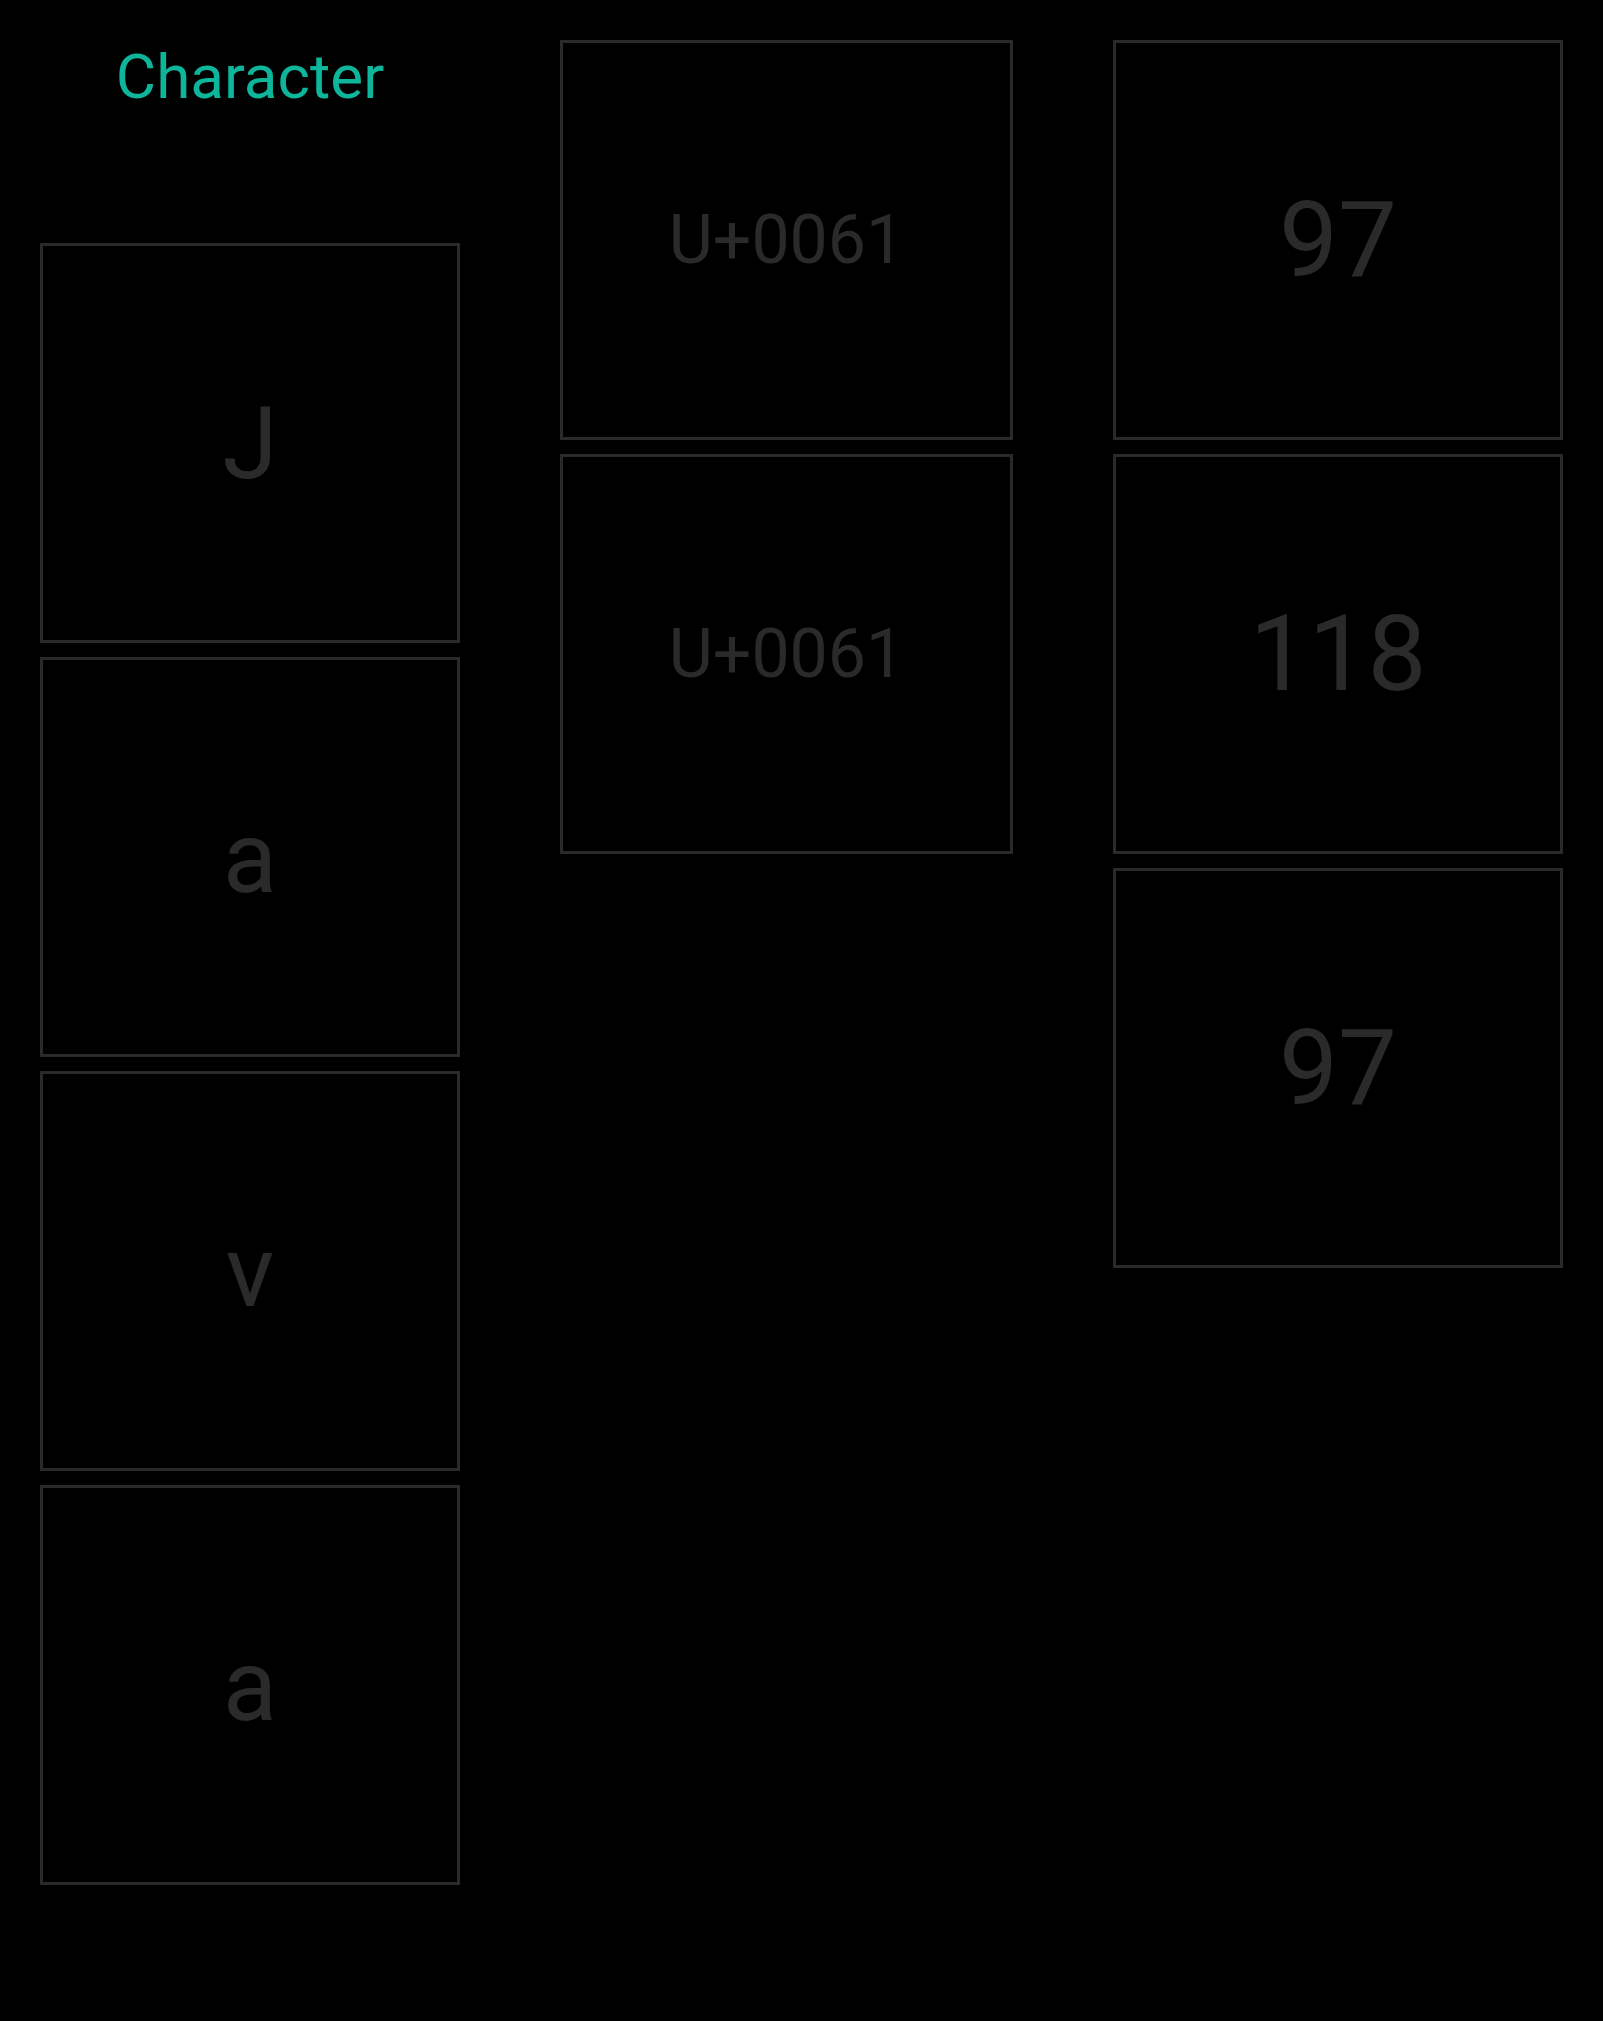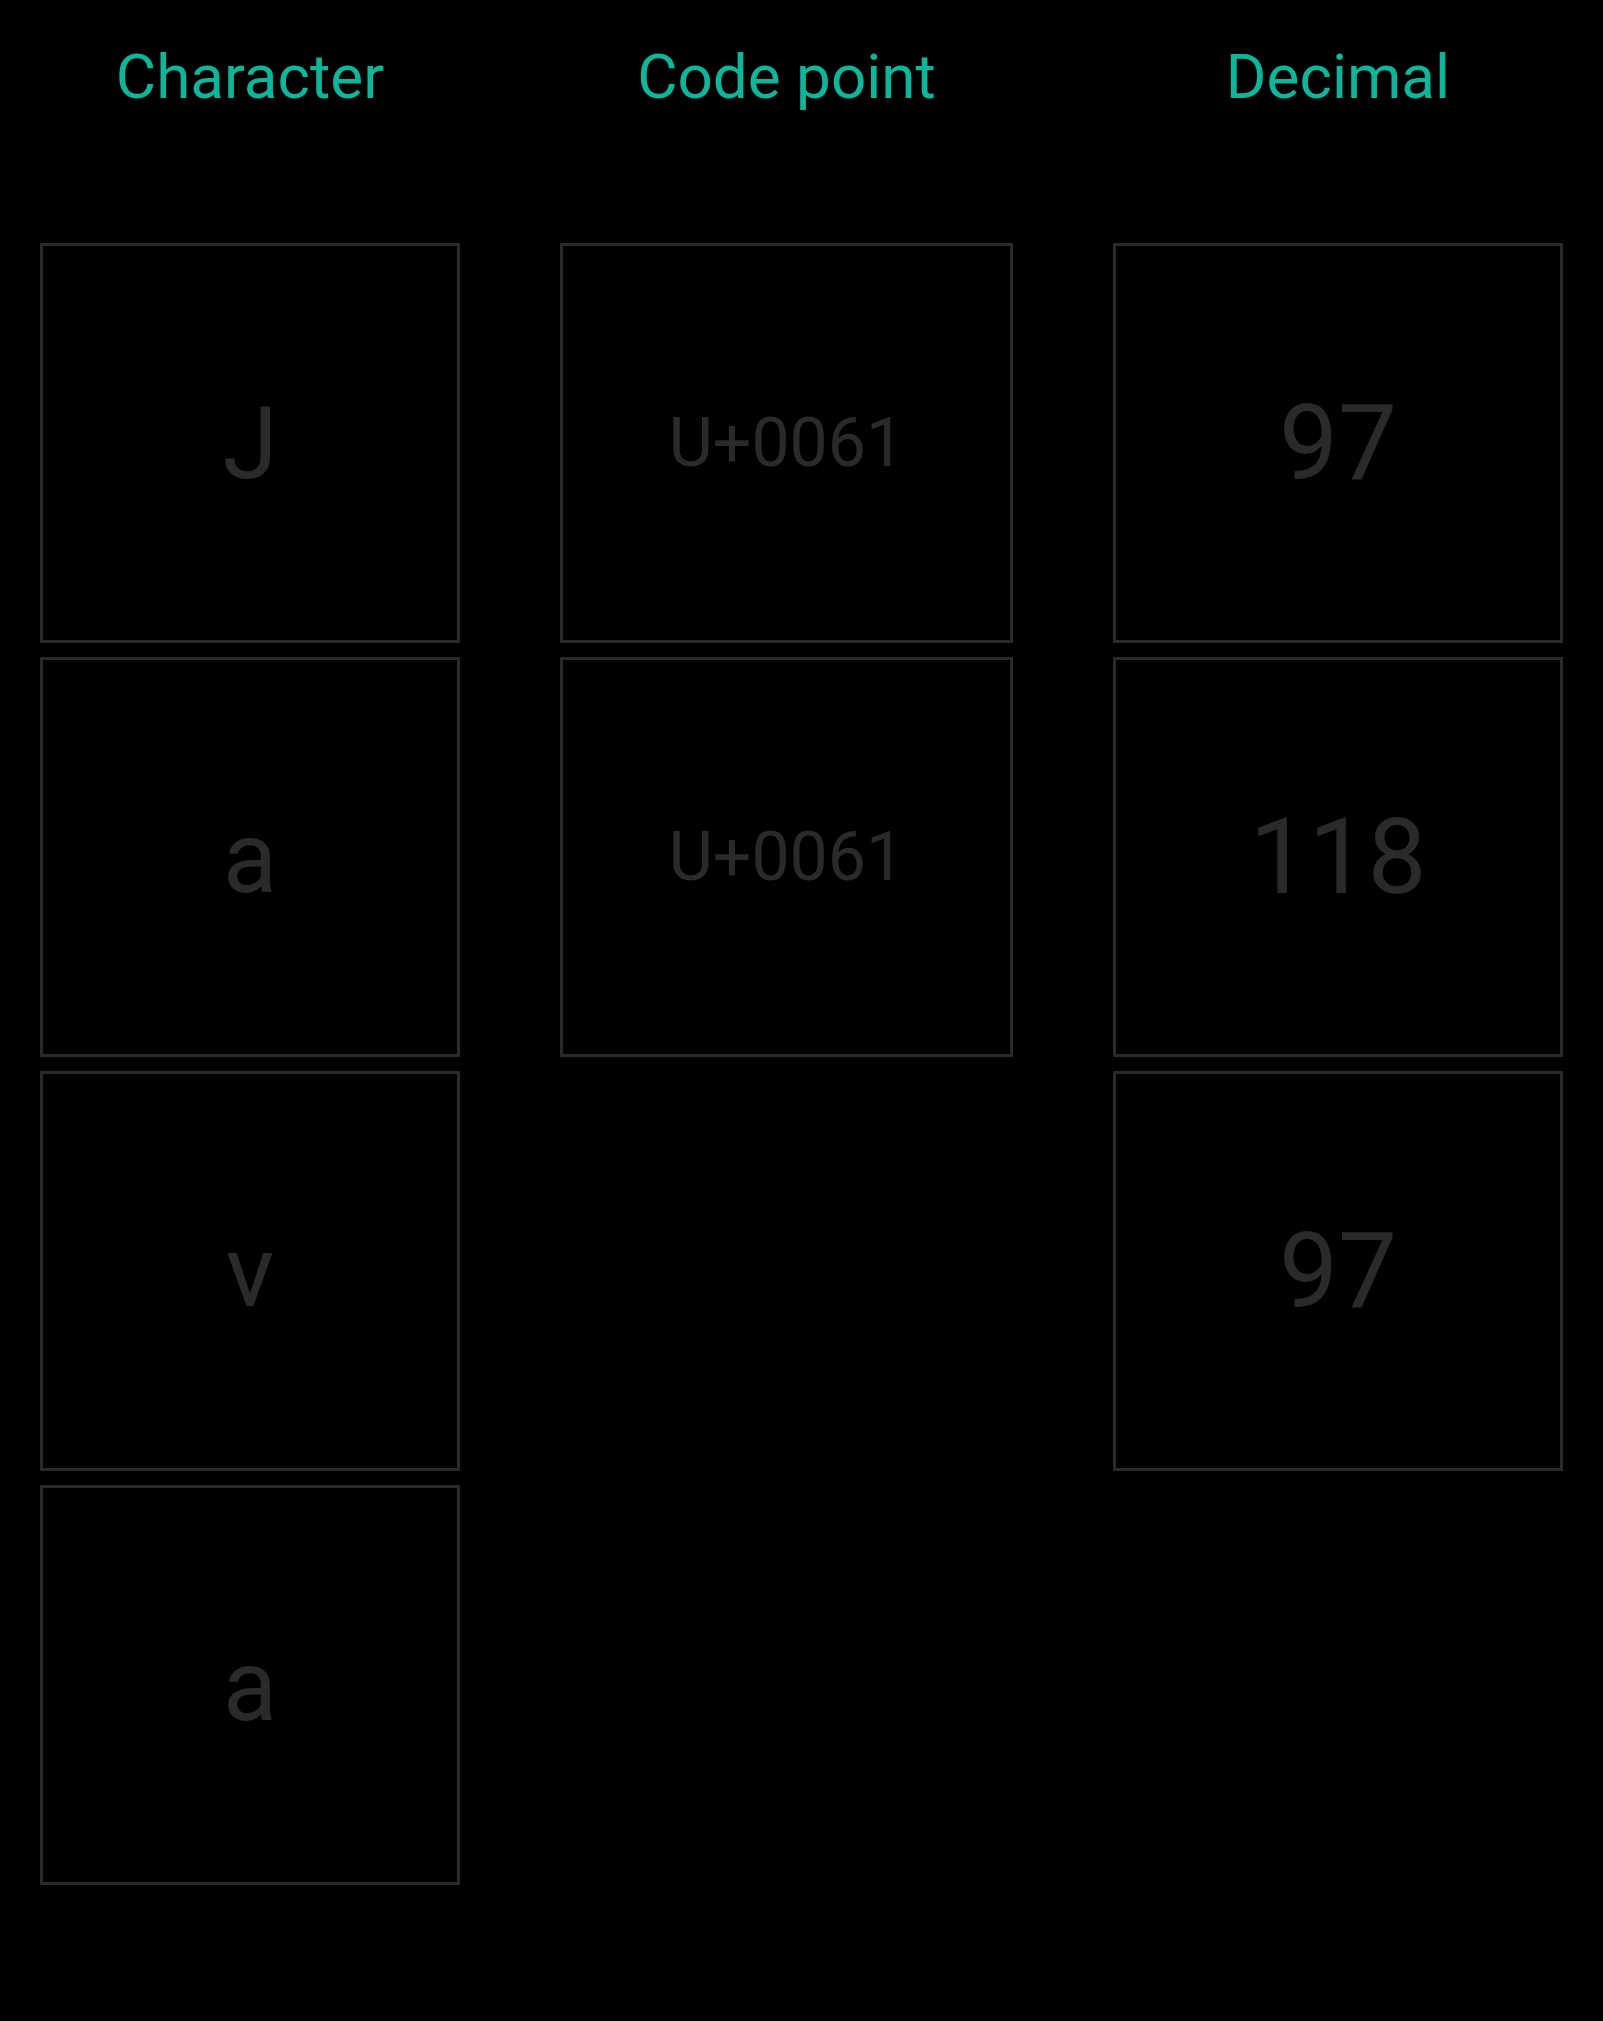--- a/index.html
+++ b/index.html
@@ -95,33 +95,31 @@
       <div class="cell">
         <span class="cell-value">v</span>
       </div>
       <div class="cell">
         <span class="cell-value">a</span>
       </div>
     </div>
   </div>
 
   <div class="column col-codepoint">
-    <div class="column-header">Code point</div>
     <div class="cells-wrapper">
       <div class="cell">
         <span class="cell-value small">U+0061</span>
       </div>
       <div class="cell">
         <span class="cell-value small">U+0061</span>
       </div>
     </div>
   </div>
 
   <div class="column col-decimal">
-    <div class="column-header">Decimal</div>
     <div class="cells-wrapper">
       <div class="cell">
         <span class="cell-value medium">97</span>
       </div>
       <div class="cell">
         <span class="cell-value medium">118</span>
       </div>
       <div class="cell">
         <span class="cell-value medium">97</span>
       </div>

